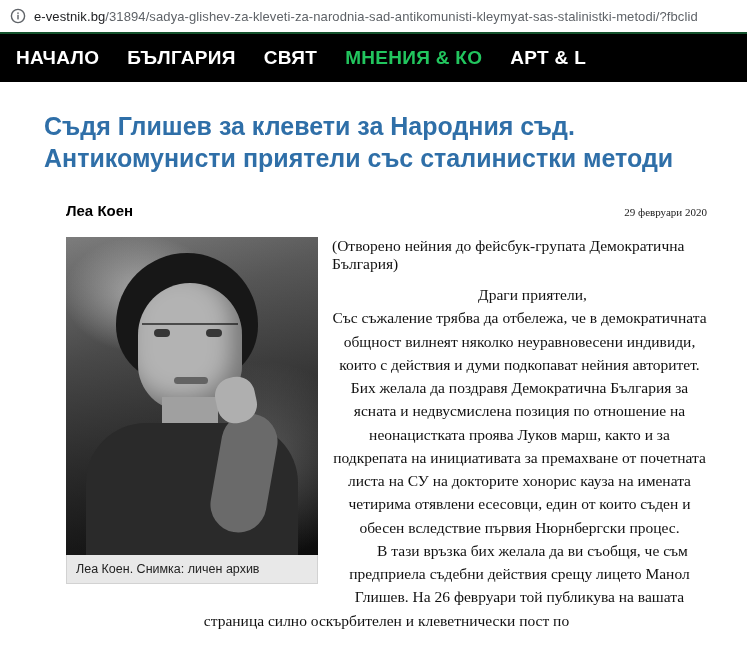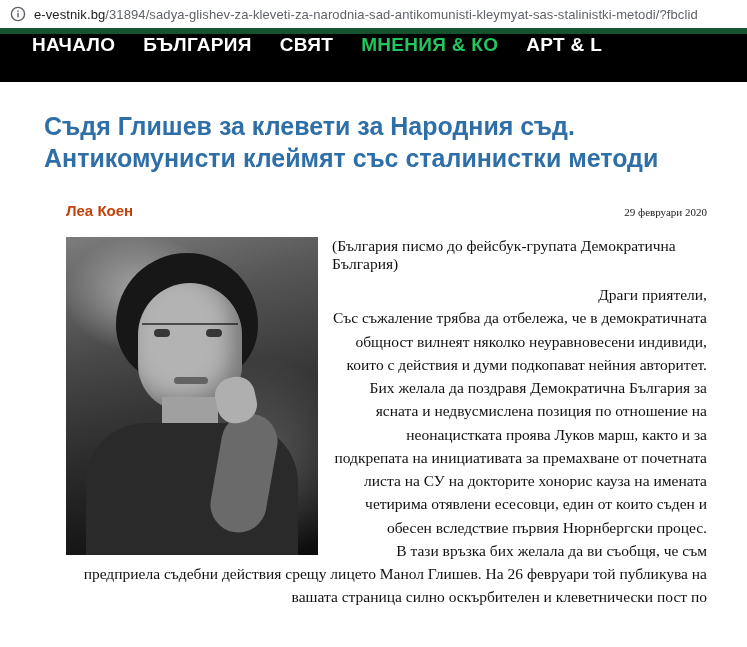--- a/index.html
+++ b/index.html
@@ -9,21 +9,21 @@
   body {
     width: 747px;
     height: 647px;
     background: #ffffff;
     font-family: "Liberation Sans", sans-serif;
     overflow: hidden;
   }
   .browser-chrome {
     height: 34px;
     background: #ffffff;
-    border-bottom: 6px solid #14532d;
+    border-bottom: 2px solid #14532d;
     display: flex;
     align-items: center;
     padding: 0 8px;
     box-sizing: border-box;
   }
   .url-shield {
     width: 20px;
     height: 20px;
     flex: 0 0 20px;
     display: flex;
@@ -43,22 +43,22 @@
     color: #202124;
   }
   .url-text .path {
     color: #5f6368;
   }
   
   .site-nav {
     background: #000000;
     height: 48px;
     display: flex;
-    align-items: flex-start;
-    padding-left: 18px;
+    align-items: center;
+    padding-left: 2px;
     box-sizing: border-box;
     overflow: hidden;
     white-space: nowrap;
   }
   .nav-item {
     color: #ffffff;
     font-size: 19px;
     font-weight: bold;
     letter-spacing: 0.3px;
     padding: 0 14px;
@@ -85,21 +85,21 @@
   }
   .byline-row {
     display: flex;
     align-items: baseline;
     justify-content: space-between;
     margin: 28px 18px 0 44px;
   }
   .author {
     font-size: 15px;
     font-weight: bold;
-    color: #c2410c;
+    color: #000000;
     font-family: "Liberation Sans", sans-serif;
   }
   .date {
     font-size: 11px;
     color: #222222;
     font-family: "Liberation Serif", serif;
   }
   .article-body {
     margin: 18px 18px 0 44px;
     position: relative;
@@ -224,21 +224,21 @@
     color: #222222;
     padding: 7px 9px;
     box-sizing: border-box;
     width: 252px;
   }
   .text-col {
     font-family: "Liberation Serif", serif;
     font-size: 15.5px;
     line-height: 1.50;
     color: #111111;
-    text-align: right;
+    text-align: center;
   }
   .text-col p {
     margin: 0 0 0 0;
   }
   .text-col p.indent {
     text-indent: 26px;
   }
 </style>
 </head>
 <body>
@@ -257,21 +257,21 @@
 <div class="site-nav">
   <div class="nav-item">НАЧАЛО</div>
   <div class="nav-item">БЪЛГАРИЯ</div>
   <div class="nav-item">СВЯТ</div>
   <div class="nav-item active">МНЕНИЯ &amp; КО</div>
   <div class="nav-item">АРТ &amp; L</div>
 </div>
 
 <div class="content">
 
-  <h1 class="article-title">Съдя Глишев за клевети за Народния съд. Антикомунисти клеймят със сталинистки методи</h1>
+  <h1 class="article-title">Съдя Глишев за клевети за Народния съд. Антикомунисти приятели със сталинистки методи</h1>
 
   <div class="byline-row">
     <span class="author">Леа Коен</span>
     <span class="date">29 февруари 2020</span>
   </div>
 
   <div class="article-body">
 
     <div class="figure">
       <div class="photo">
@@ -280,23 +280,24 @@
         <div class="face"></div>
         <div class="glasses"></div>
         <div class="eye-l"></div>
         <div class="eye-r"></div>
         <div class="mouth"></div>
         <div class="neck"></div>
         <div class="body"></div>
         <div class="arm"></div>
         <div class="hand"></div>
       </div>
+      <div class="caption">Леа Коен. Снимка: личен архив</div>
     </div>
 
-    <div class="lede">(България писмо до фейсбук-групата Демократична България)</div>
+    <div class="lede">(Отворено нейния до фейсбук-групата Демократична България)</div>
 
     <div class="text-col">
       <p class="indent">Драги приятели,</p>
       <p>Със съжаление трябва да отбележа, че в демократичната общност вилнеят няколко неуравновесени индивиди, които с действия и думи подкопават нейния авторитет.</p>
       <p>Бих желала да поздравя Демократична България за ясната и недвусмислена позиция по отношение на неонацистката проява Луков марш, както и за подкрепата на инициативата за премахване от почетната листа на СУ на докторите хонорис кауза на имената четирима отявлени есесовци, един от които съден и обесен вследствие първия Нюрнбергски процес.</p>
       <p class="indent">В тази връзка бих желала да ви съобщя, че съм предприела съдебни действия срещу лицето Манол Глишев. На 26 февруари той публикува на вашата страница силно оскърбителен и клеветнически пост по</p>
     </div>
 
   </div>
 </div>

